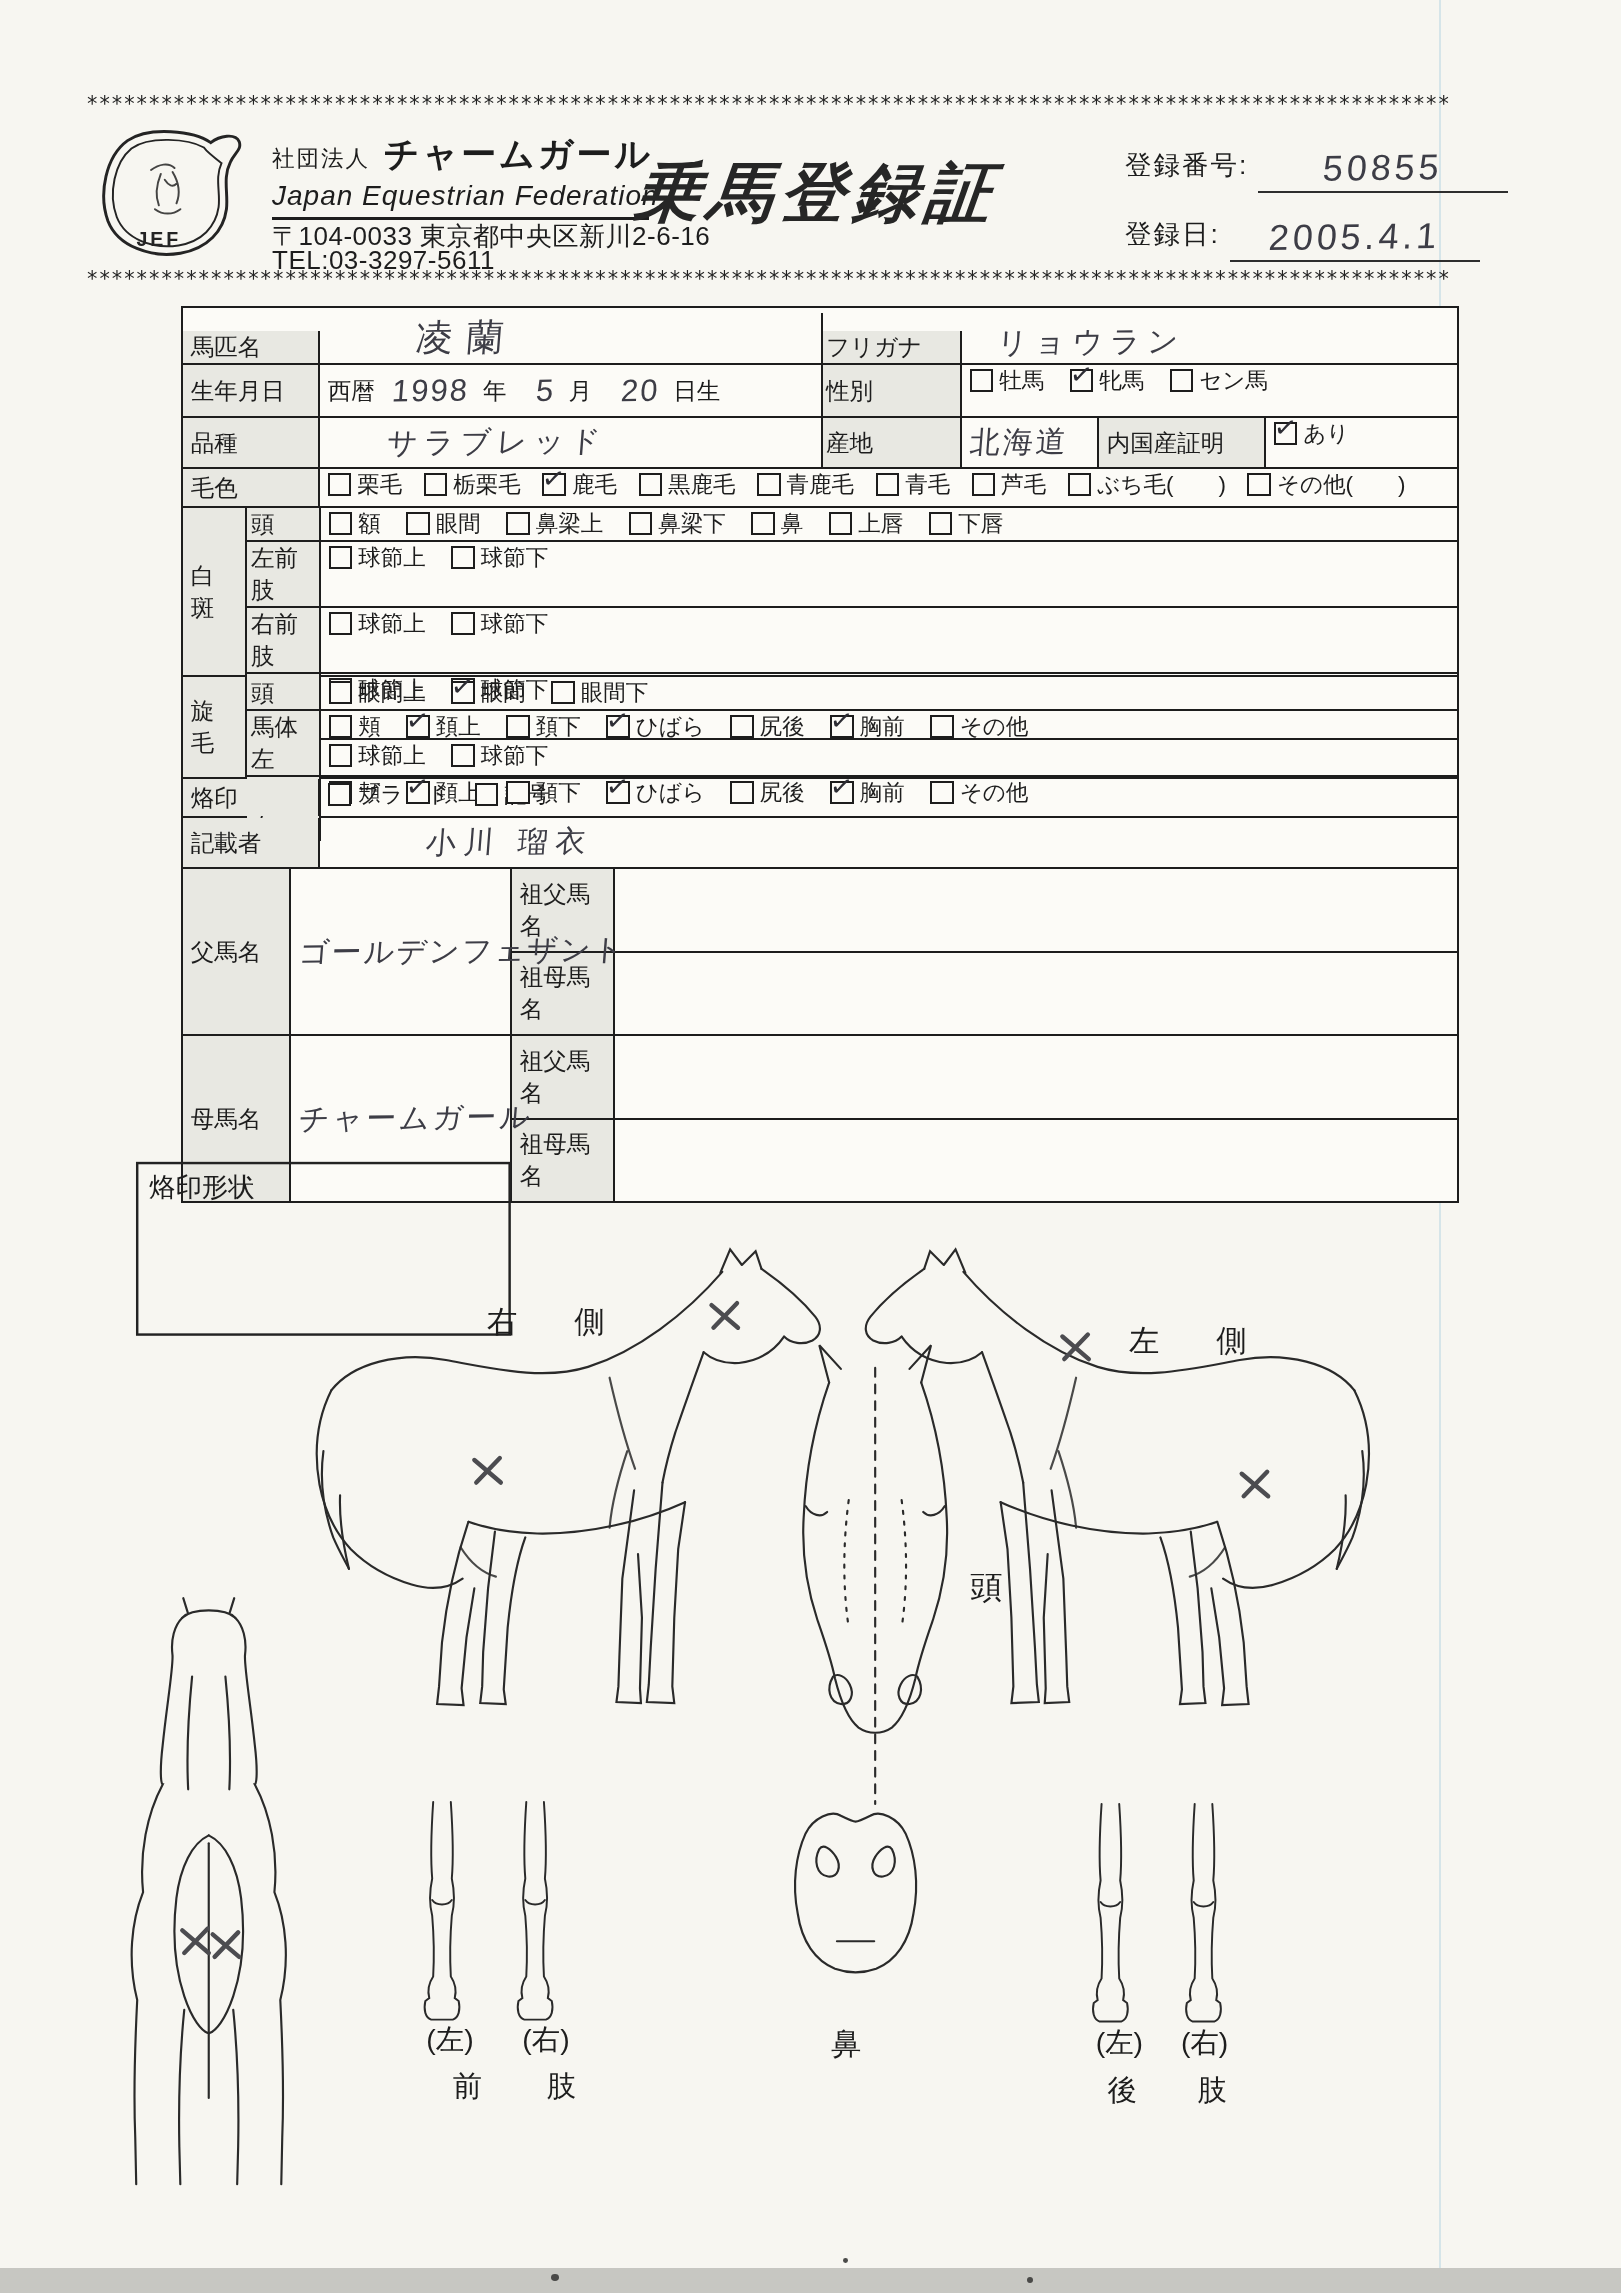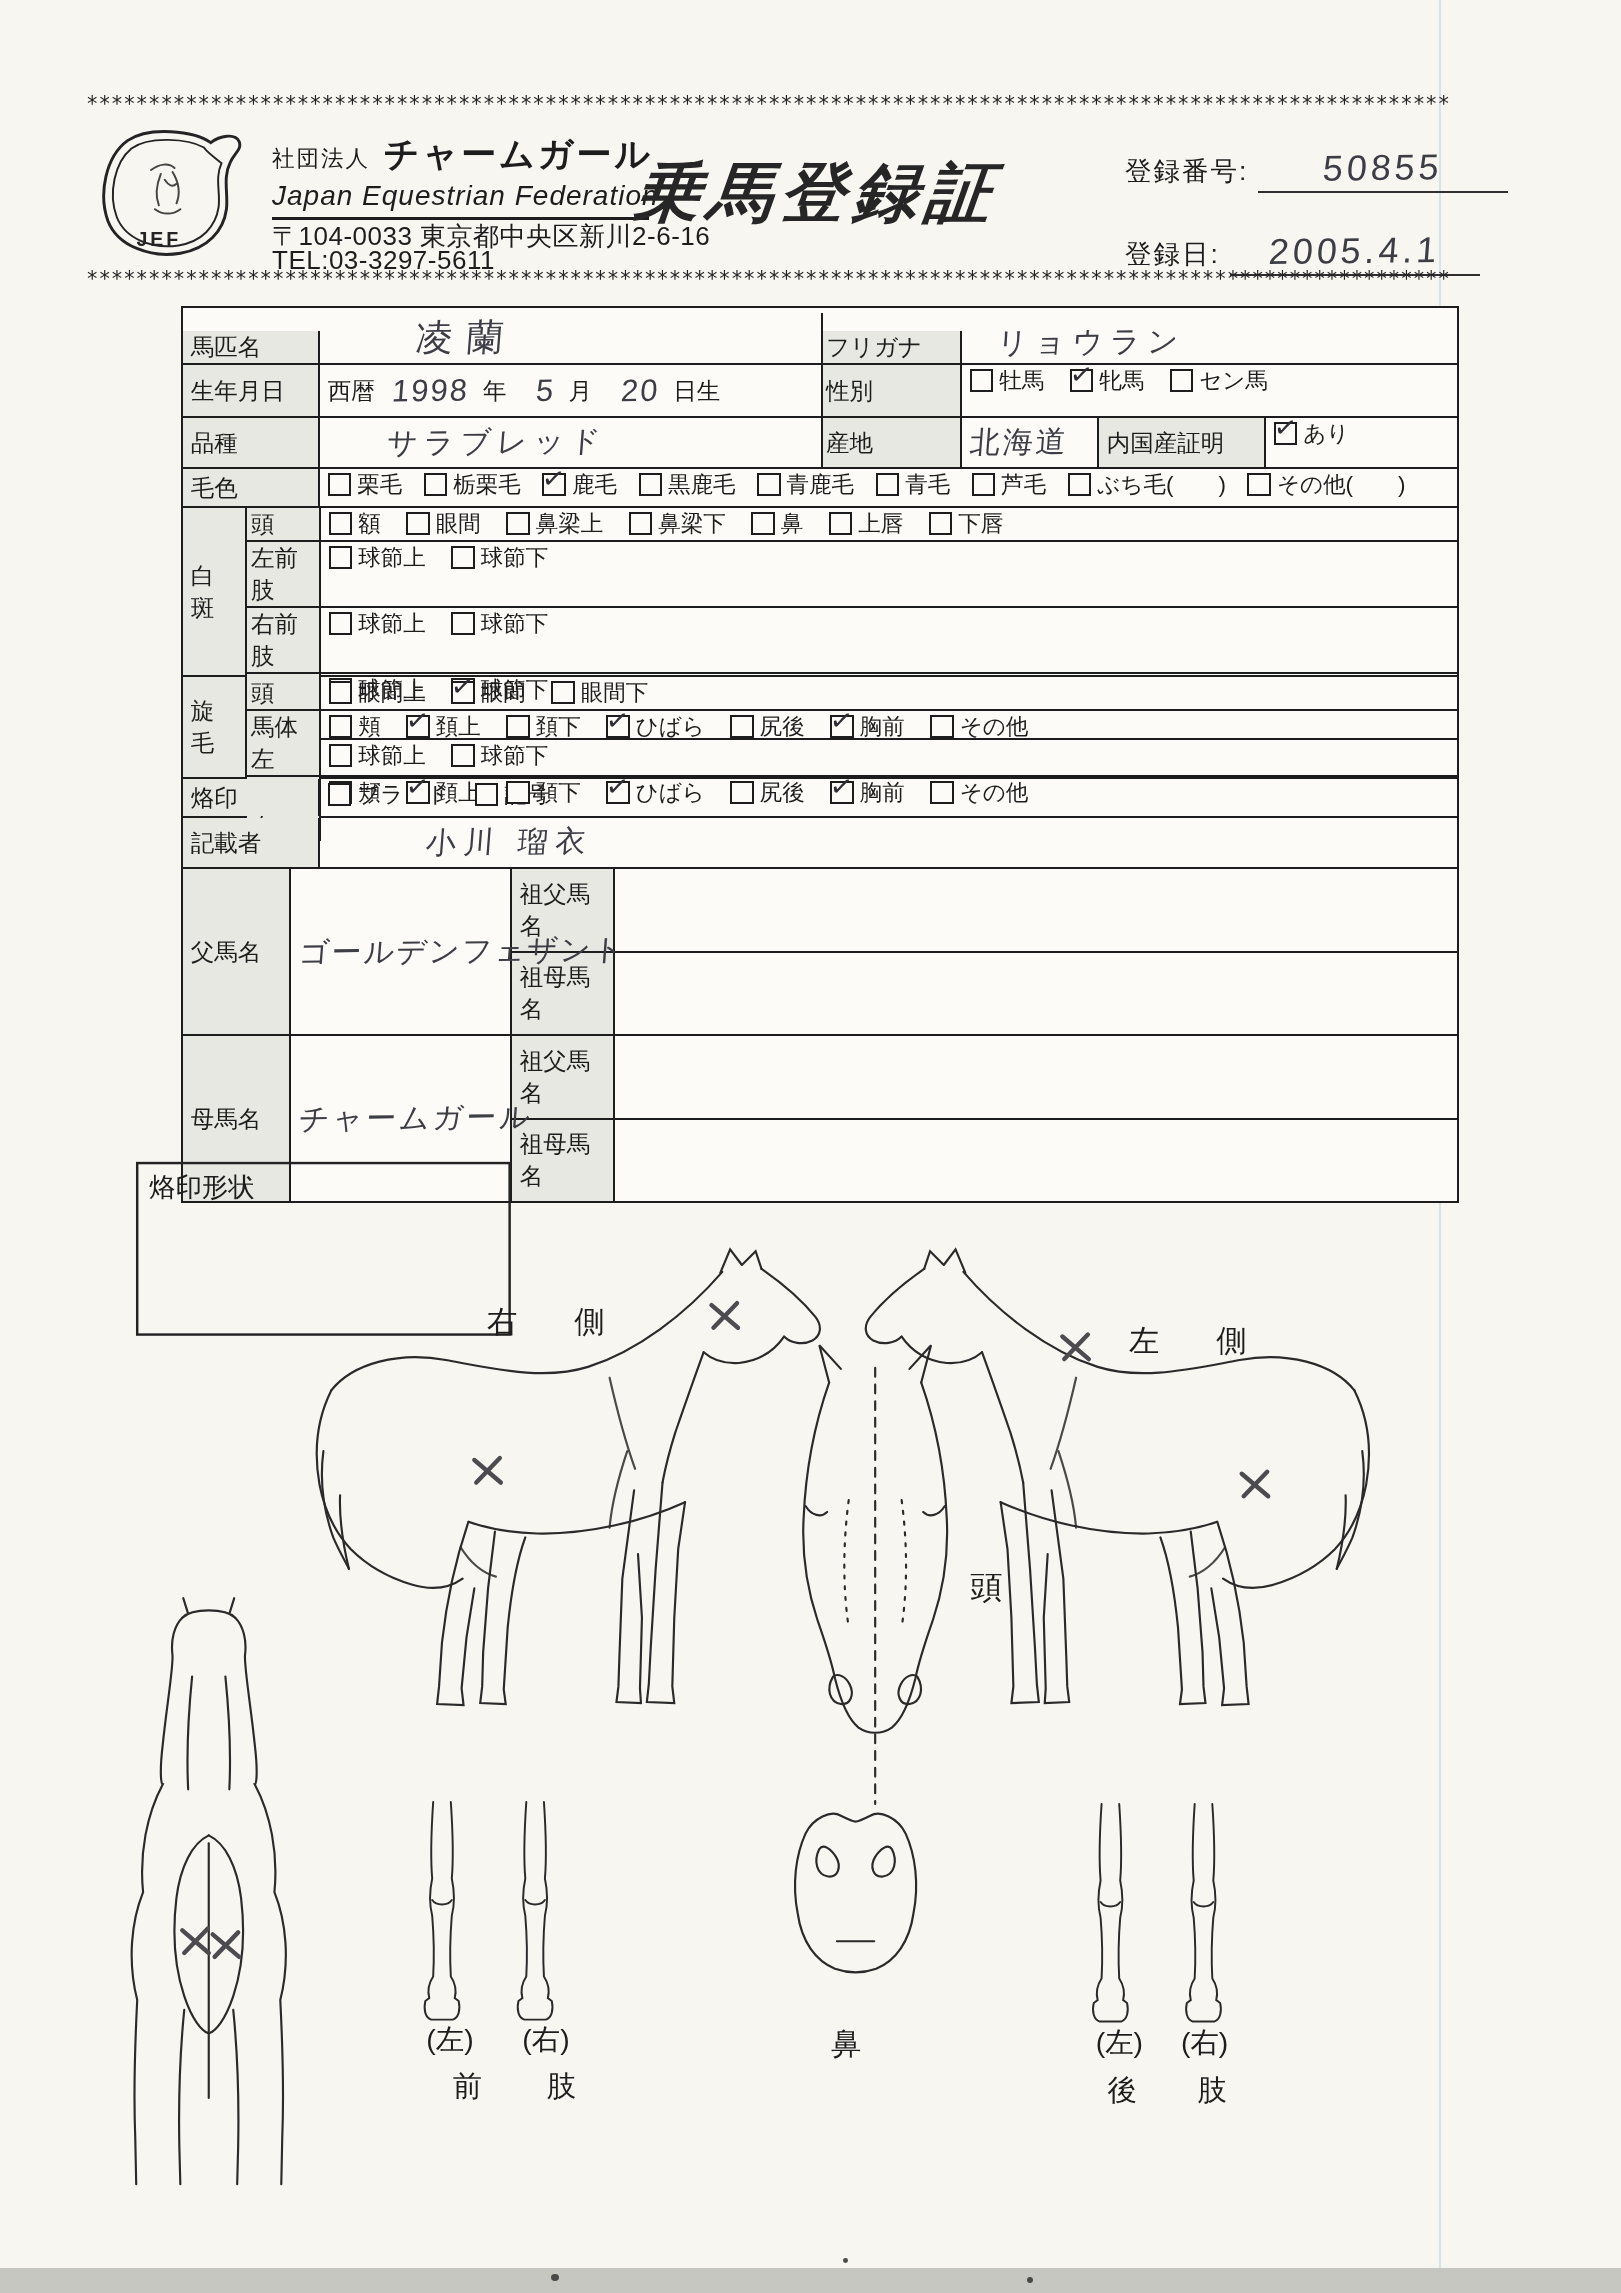--- a/index.html
+++ b/index.html
@@ -11,21 +11,21 @@
        font-family:"DejaVu Sans Mono",monospace;font-size:20.6px;letter-spacing:0px;color:#232323;}
   
   .org-line1{display:flex;align-items:baseline;gap:13.7px;}
   .org-type{font-size:22.5px;letter-spacing:2px;}
   .org-name{font-size:35px;font-weight:bold;letter-spacing:2.9px;}
   .org-en{font-size:28px;font-style:italic;letter-spacing:1px;margin-top:2px;}
   .org-rule{height:2.9px;background:#1d1d1d;width:377px;margin:4.9px 0 3.9px 0;}
   .org-addr,.org-tel{font-size:26px;letter-spacing:0.5px;line-height:24.5px;}
   .doc-title{font-size:65px;font-weight:bold;font-style:italic;letter-spacing:7.8px;
              transform:skewX(-6deg);color:#262626;}
-  .reg-row{display:flex;align-items:flex-end;margin-bottom:37px;}
+  .reg-row{display:flex;margin-bottom:23px;}
   .reg-label{font-size:26.5px;letter-spacing:2px;padding-bottom:3.9px;}
   .reg-value{width:250px;border-bottom:2.9px solid #2e2e2e;text-align:center;padding-bottom:2px;margin-left:9.8px;}
   .hw{color:#3d3d46;display:inline-block;transform:skewX(-5deg) rotate(-0.6deg);}
   .reg-value .hw{font-size:36px;letter-spacing:3.9px;}
   
   .form-table{position:absolute;left:181px;top:306px;width:1274px;border:2.9px solid #1d1d1d;
               background:#fcfbf7;font-size:23.5px;}
   .trow{display:flex;border-bottom:2px solid #1d1d1d;align-items:stretch;}
   .trow:last-child{border-bottom:none;}
   .cell{border-right:2px solid #1d1d1d;display:flex;align-items:center;padding:0 7.8px;box-sizing:border-box;}

